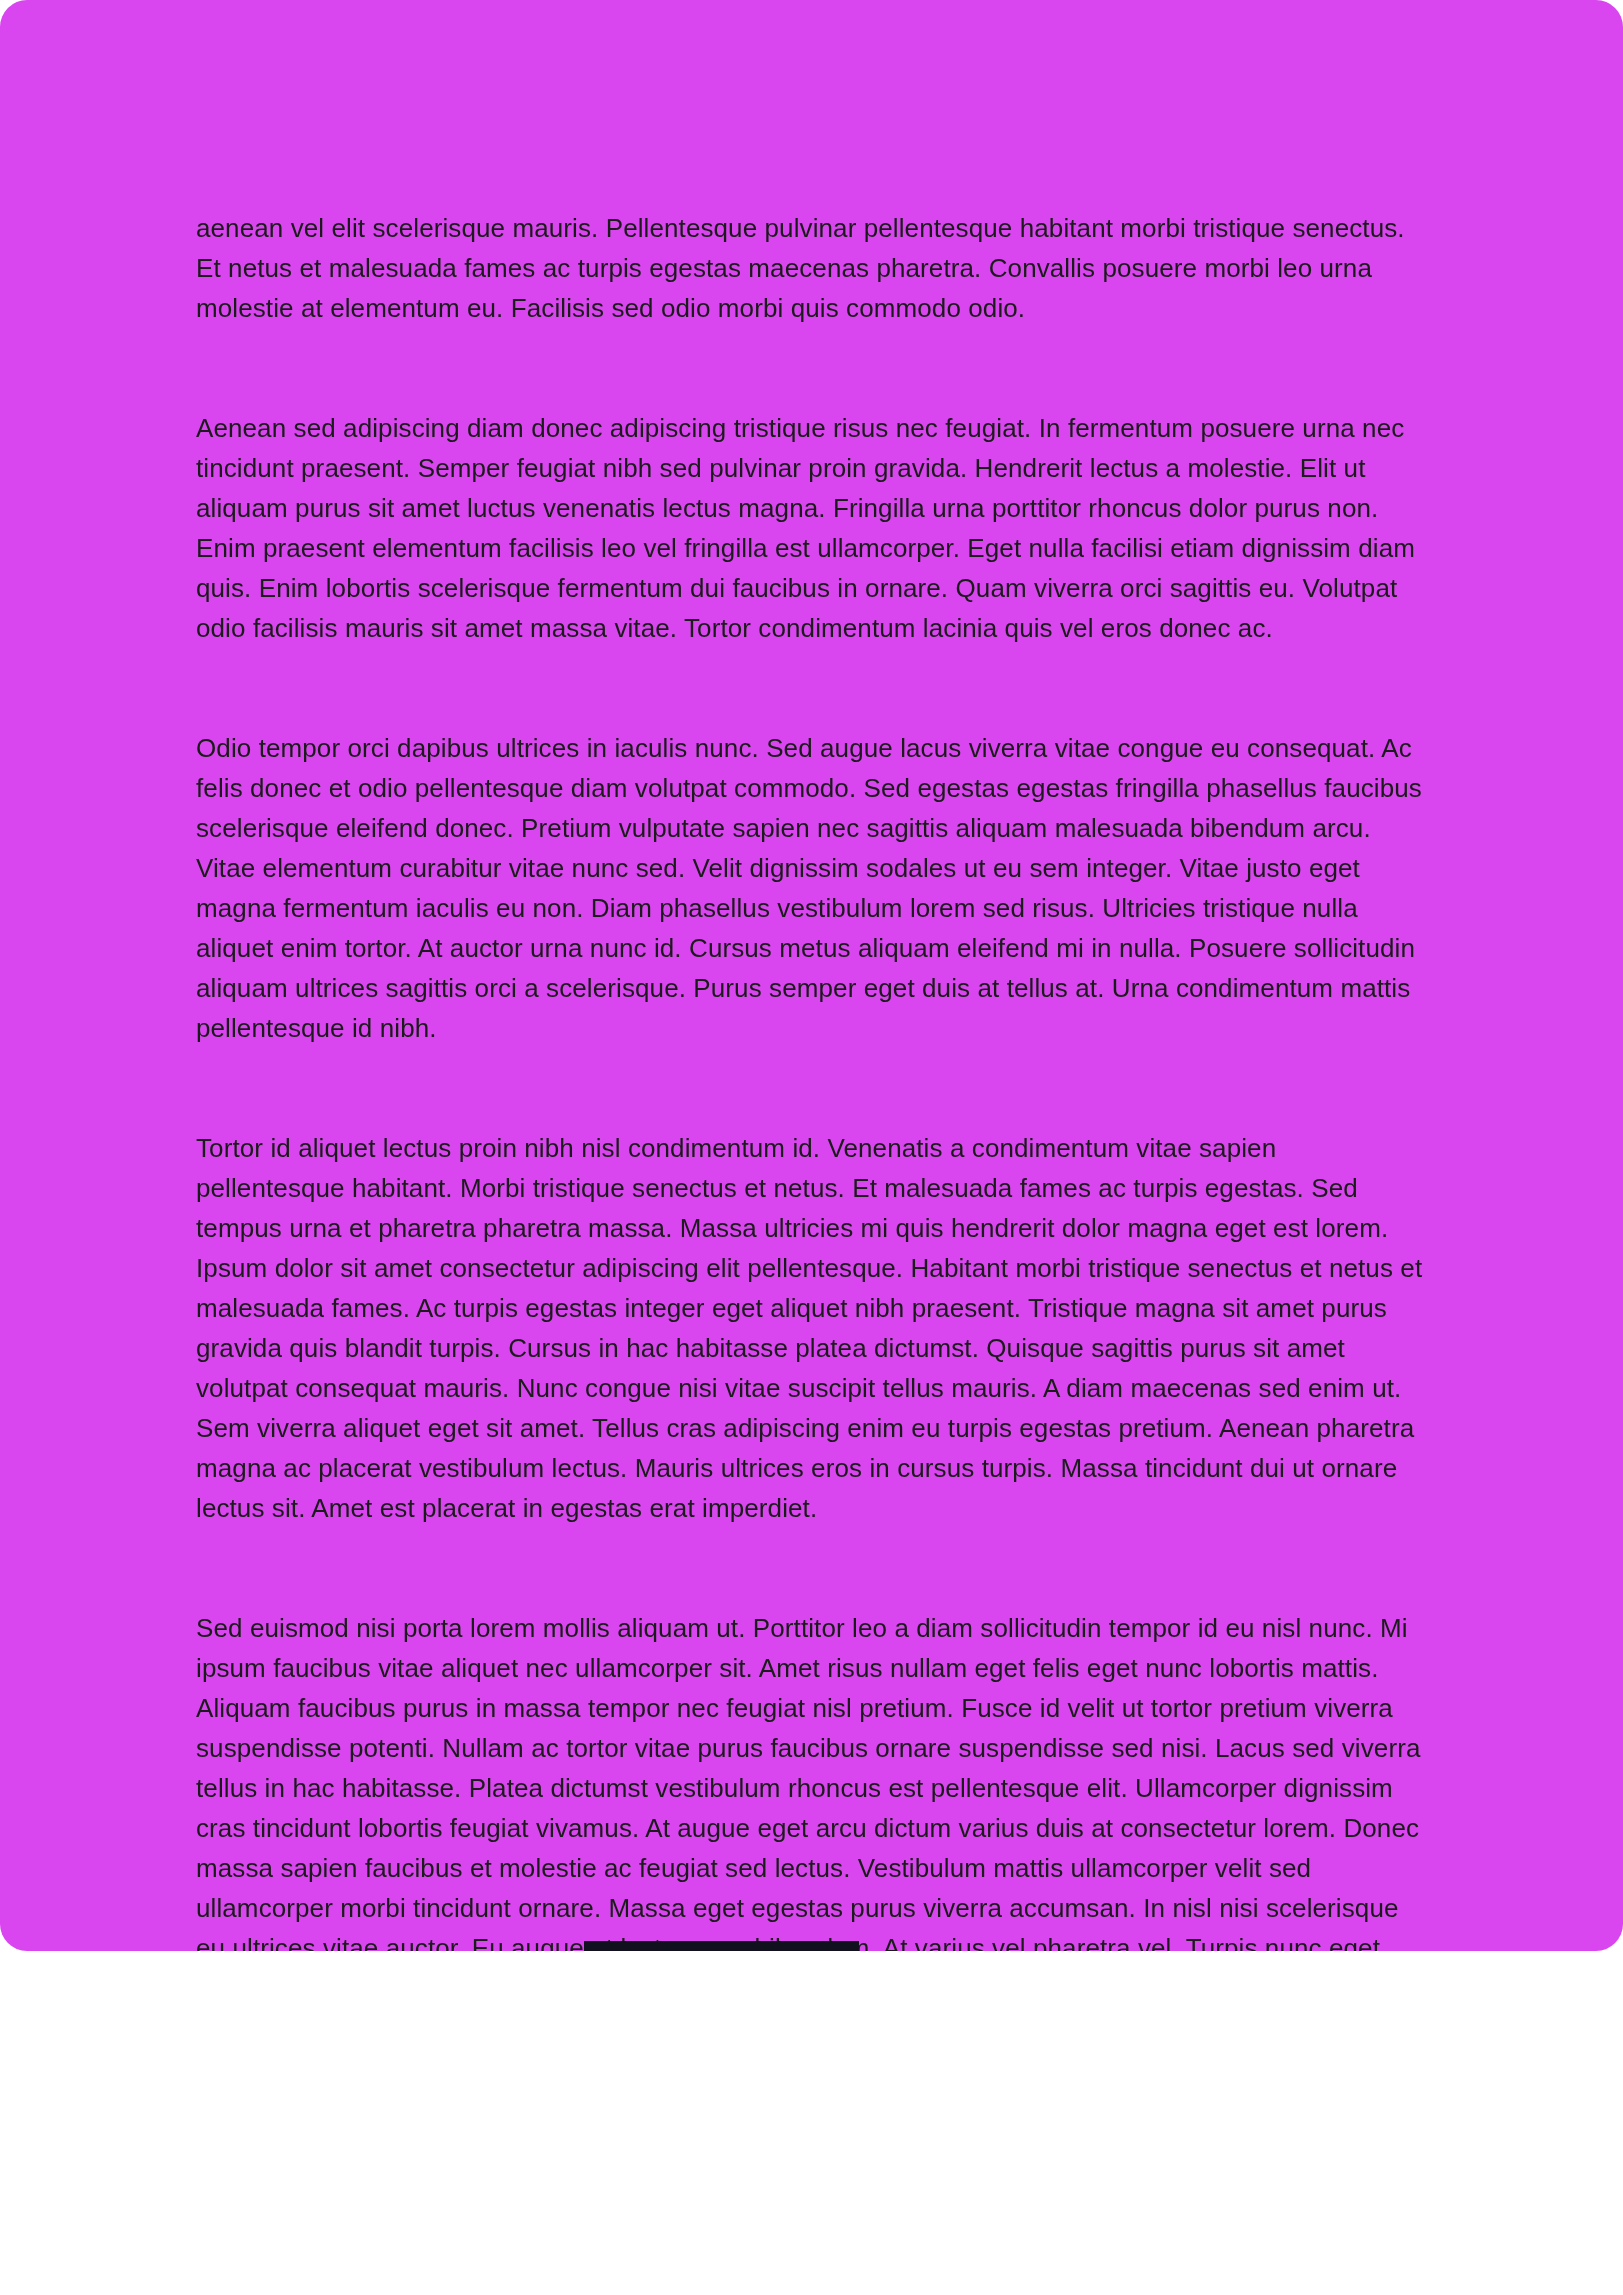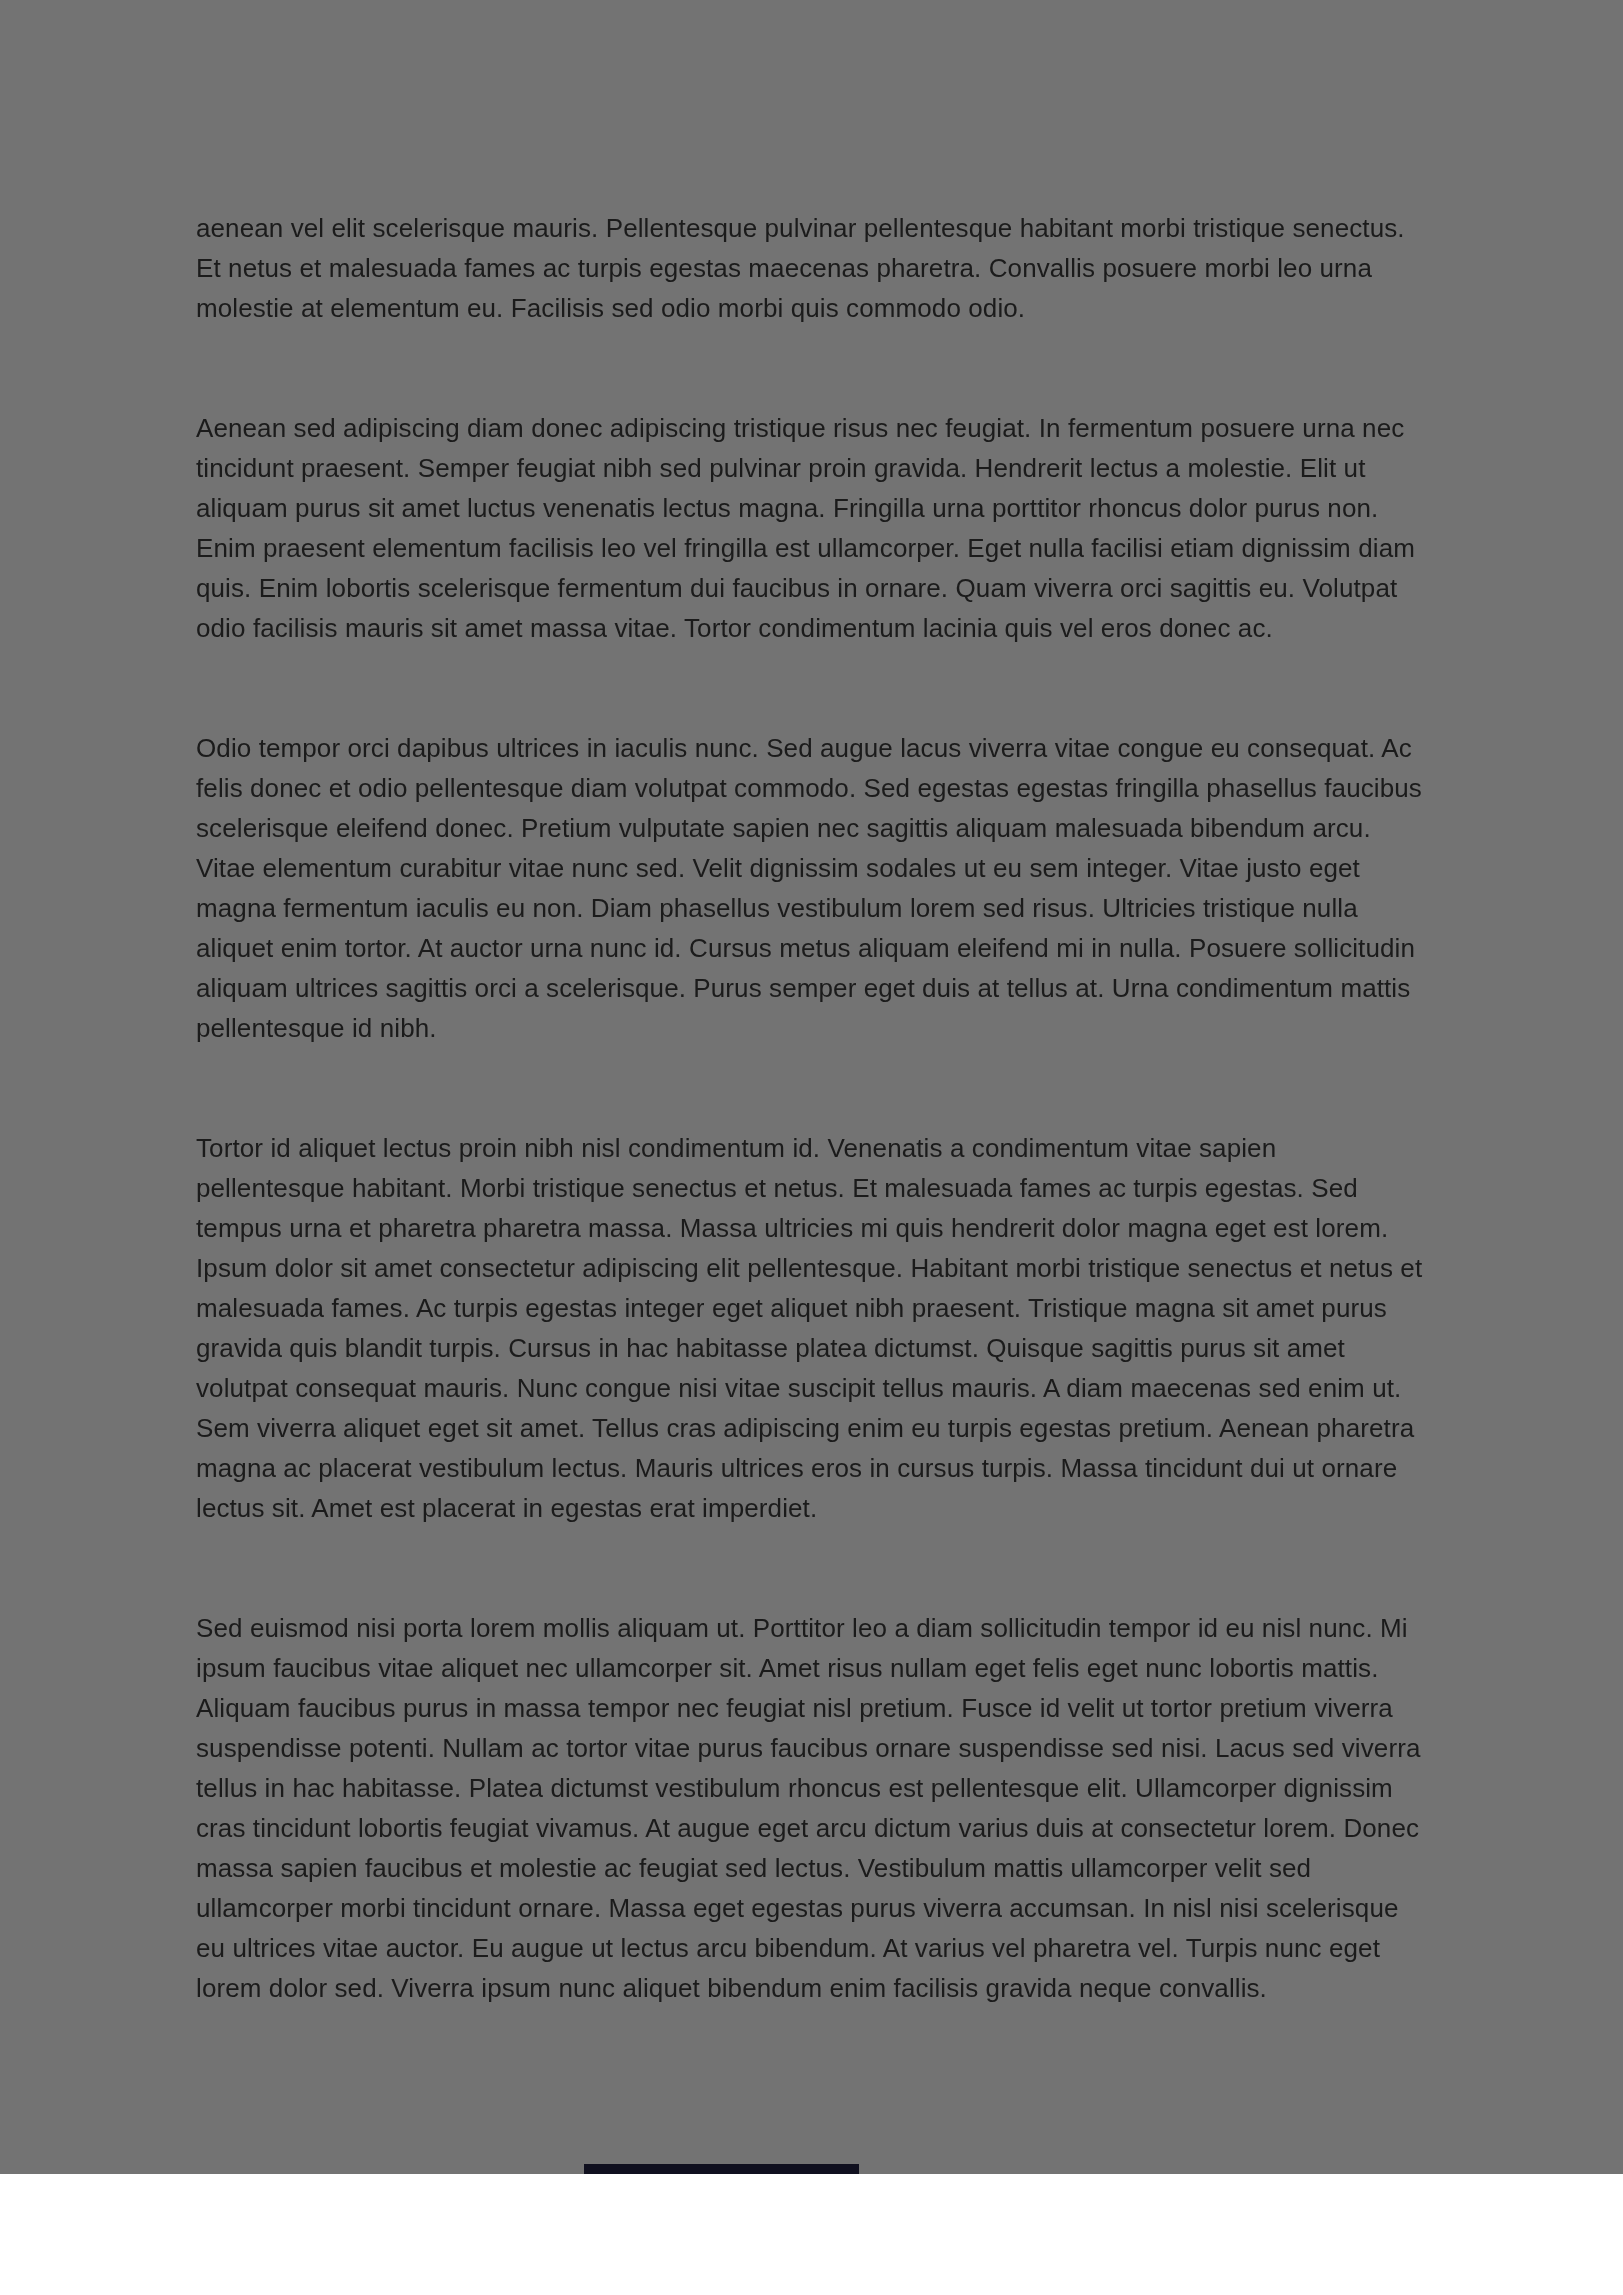--- a/index.html
+++ b/index.html
@@ -3,24 +3,25 @@
 <meta charset="utf-8">
 <style>
   html, body {
     margin: 0;
     padding: 0;
     background: #ffffff;
   }
   .page {
     position: relative;
     width: 1623px;
-    height: 2174px;
-    background: #737373;
+    height: 1951px;
+    background: #d946ef;
     overflow: hidden;
     font-family: "Liberation Sans", "DejaVu Sans", sans-serif;
+    border-radius: 27px;
   }
   .content {
     position: absolute;
     top: 0;
     left: 0;
     box-sizing: border-box;
     width: 1623px;
     padding: 208px 196px 0 196px;
   }
   .content p {

